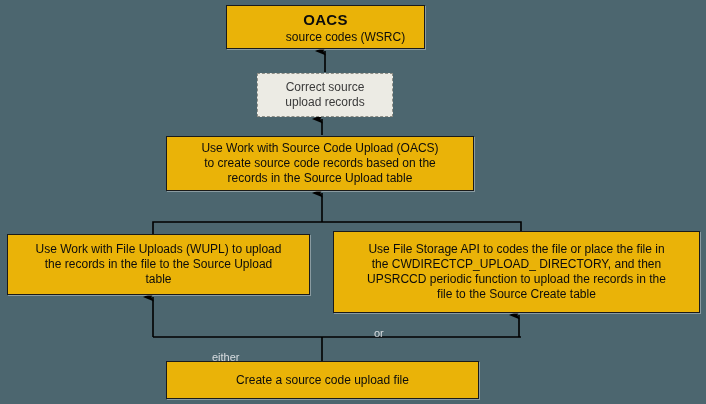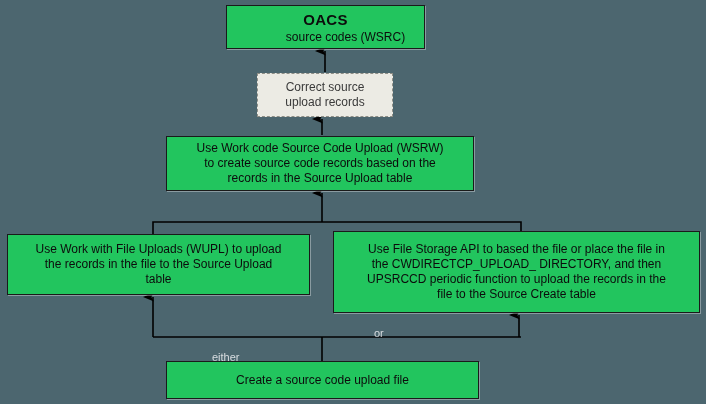--- a/index.html
+++ b/index.html
@@ -23,21 +23,21 @@
     position: absolute;
     left: 0;
     top: 0;
     width: 706px;
     height: 404px;
     pointer-events: none;
   }
   .node {
     position: absolute;
     box-sizing: border-box;
-    background: #22c55e;
+    background: #eab308;
     border: 1px solid #1a1a1a;
     box-shadow: 1px 1px 0 rgba(255,255,255,0.35);
     display: flex;
     flex-direction: column;
     align-items: center;
     justify-content: center;
     text-align: center;
     color: #0c0c0c;
     font-size: 12px;
     line-height: 15px;
@@ -147,33 +147,33 @@
     <span class="line node-title">OACS</span>
     <span class="line node-sub">source codes (WSRC)</span>
   </div>
 
   <div class="node" id="node-correct">
     <span class="line">Correct source</span>
     <span class="line">upload records</span>
   </div>
 
   <div class="node" id="node-wsrw">
-    <span class="line">Use Work code Source Code Upload (WSRW)</span>
+    <span class="line">Use Work with Source Code Upload (OACS)</span>
     <span class="line">to create source code records based on the</span>
     <span class="line">records in the Source Upload table</span>
   </div>
 
   <div class="node" id="node-wupl">
     <span class="line">Use Work with File Uploads (WUPL) to upload</span>
     <span class="line">the records in the file to the Source Upload</span>
     <span class="line">table</span>
   </div>
 
   <div class="node" id="node-api">
-    <span class="line">Use File Storage API to based the file or place the file in</span>
+    <span class="line">Use File Storage API to codes the file or place the file in</span>
     <span class="line">the CWDIRECTCP_UPLOAD_ DIRECTORY, and then</span>
     <span class="line">UPSRCCD periodic function to upload the records in the</span>
     <span class="line">file to the Source Create table</span>
   </div>
 
   <div class="node" id="node-create">
     <span class="line">Create a source code upload file</span>
   </div>
 
   <span class="edge-label" id="label-either">either</span>

